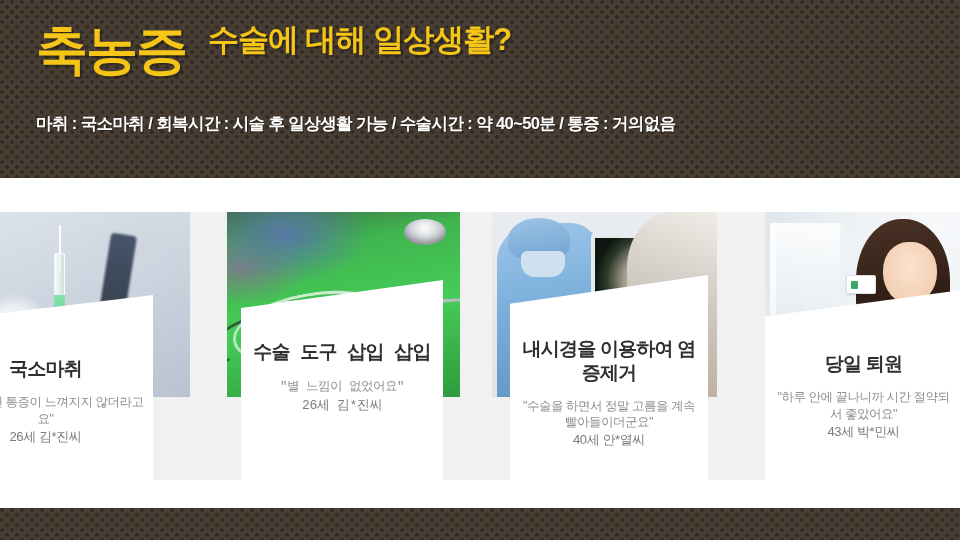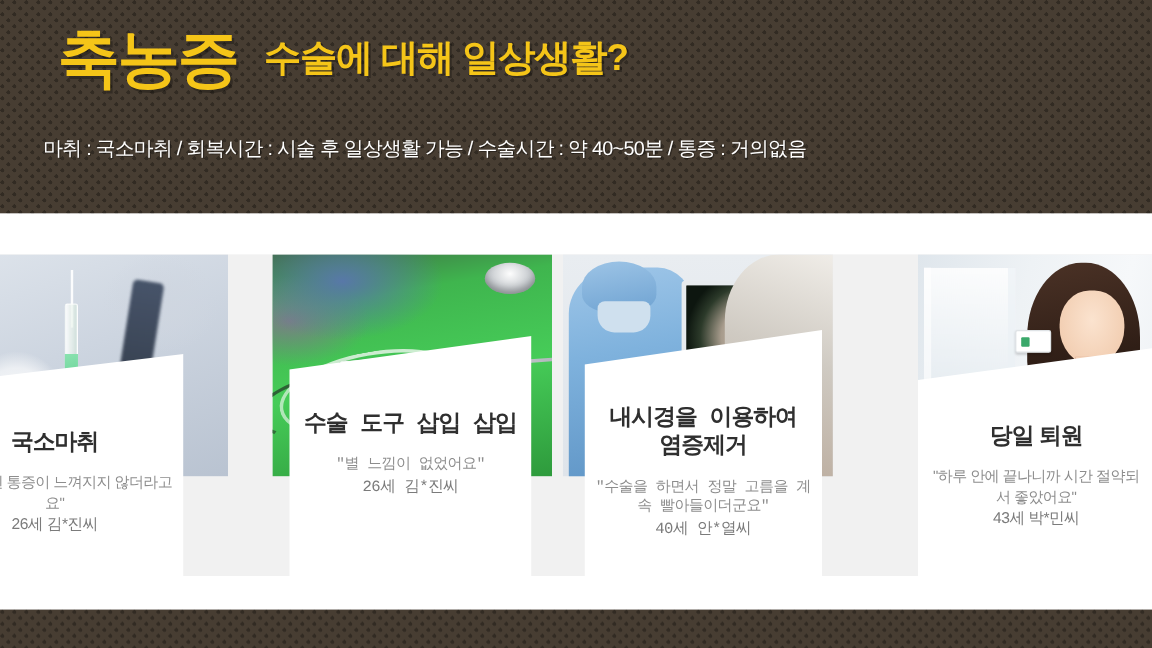--- a/index.html
+++ b/index.html
@@ -29,24 +29,24 @@
     background-color: #473d32;
     background-image:
       radial-gradient(circle at 2px 2px, rgba(0,0,0,0.30) 1.6px, transparent 1.8px),
       radial-gradient(circle at 7px 7px, rgba(0,0,0,0.30) 1.6px, transparent 1.8px);
     background-size: 10px 10px, 10px 10px;
     overflow: hidden;
   }
 
   .header-title-row {
     position: absolute;
-    left: 48px;
+    left: 36px;
     top: 24px;
     display: flex;
-    align-items: center;
+    align-items: flex-start;
     gap: 22px;
   }
 
   .brand-word {
     font-size: 52px;
     line-height: 1;
     font-weight: bold;
     color: #f5c518;
     letter-spacing: -2px;
     text-shadow: 2px 2px 0 rgba(0,0,0,0.28);
@@ -60,21 +60,21 @@
     letter-spacing: -1px;
     padding-bottom: 5px;
     text-shadow: 2px 2px 0 rgba(0,0,0,0.28);
   }
 
   .subline {
     position: absolute;
     left: 36px;
     top: 113px;
     font-size: 16.5px;
-    font-weight: normal;
+    font-weight: bold;
     color: #ffffff;
     letter-spacing: -0.6px;
     white-space: nowrap;
     text-shadow: 1px 1px 0 rgba(0,0,0,0.35);
   }
 
   
   .strip {
     position: absolute;
     left: 0;
@@ -158,21 +158,21 @@
     letter-spacing: -0.4px;
   }
 
   
   #card-1 { left: -62px; width: 252px; }
   #card-1 .panel { left: 0; width: 215px; height: 185px; }
 
   #card-2 { left: 227px; width: 233px; }
   #card-2 .panel { left: 14px; width: 202px; height: 200px; font-family: Liberation Mono, monospace; }
 
-  #card-3 { left: 469px; width: 225px; font-family: Liberation Mono, monospace; }
+  #card-3 { left: 492px; width: 225px; }
   #card-3 .panel { left: 18px; width: 198px; height: 205px; }
 
   #card-4 { left: 765px; width: 252px; }
   #card-4 .panel { left: 0; width: 197px; height: 190px; }
 
   
   .ph1 {
     background:
       radial-gradient(ellipse 60px 70px at 30% 72%, #fdfdfd 0%, #eceff3 55%, rgba(236,239,243,0) 75%),
       radial-gradient(ellipse 70px 60px at 78% 22%, #cfd6e0 0%, rgba(207,214,224,0) 70%),

